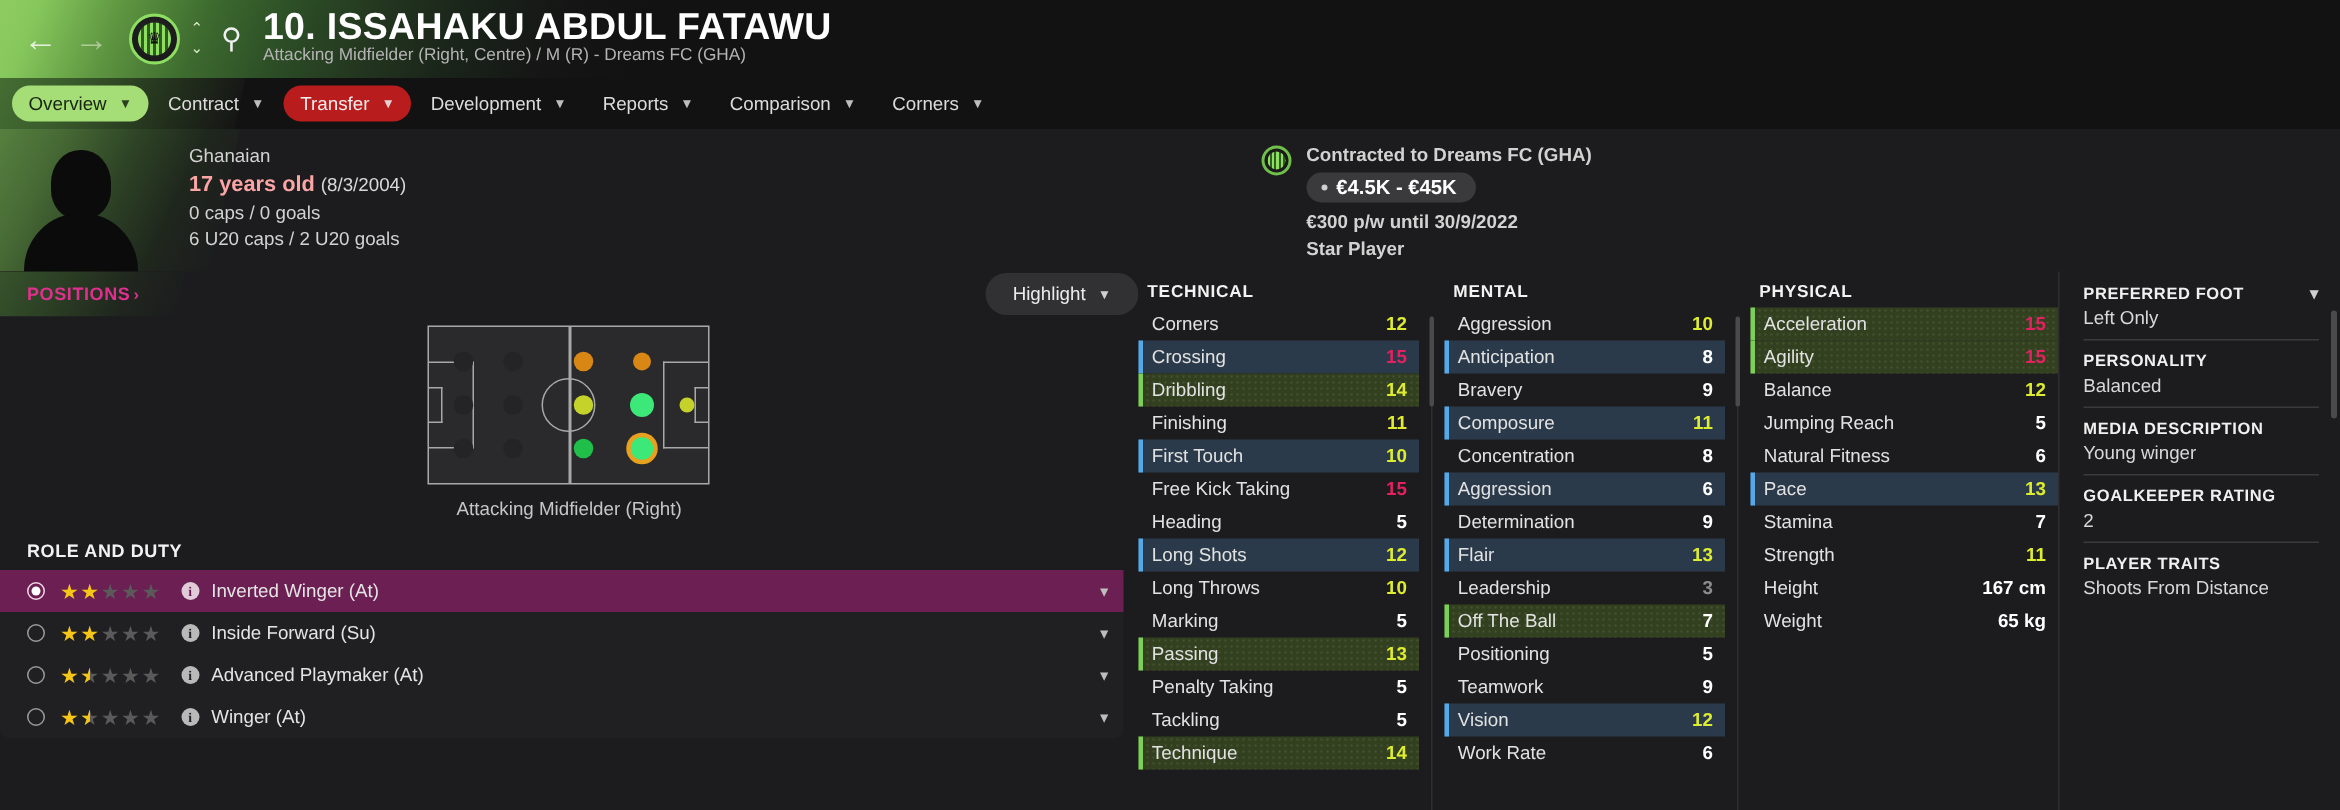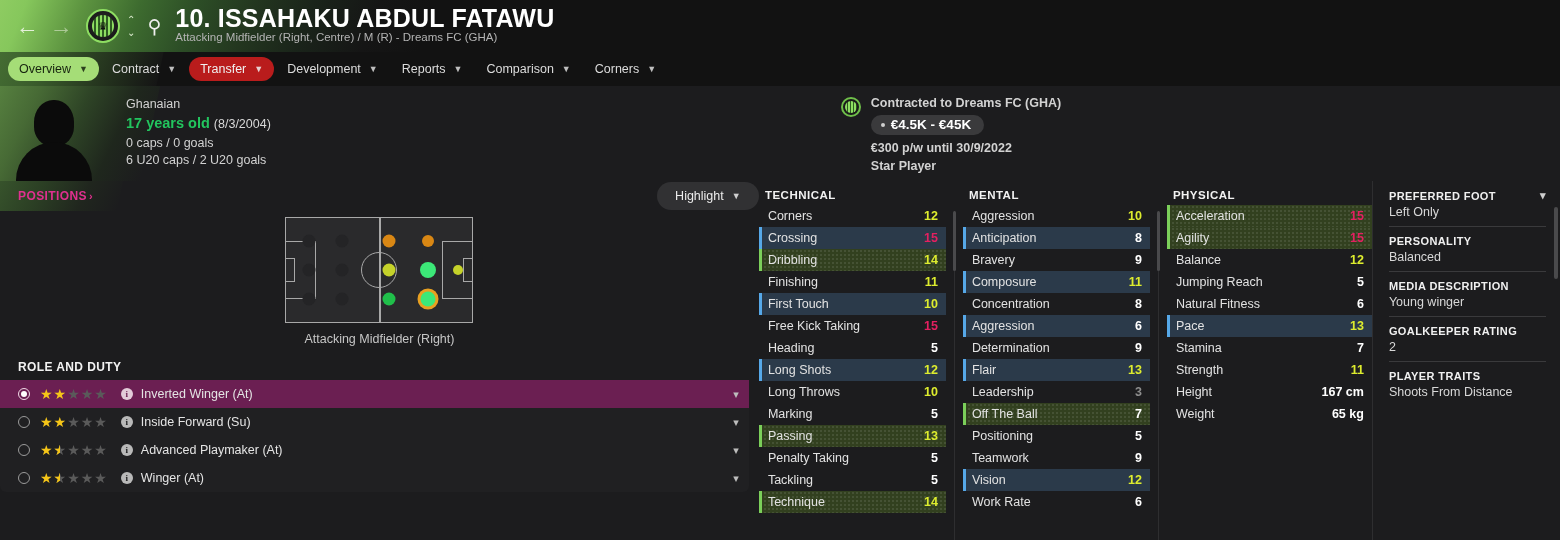--- a/index.html
+++ b/index.html
@@ -317,21 +317,21 @@
 <div class="bio">
   <div class="bio-green"></div>
   <div class="silhouette">
     <div class="sil-head"></div>
     <div class="sil-body"></div>
   </div>
 
   <div class="bio-text">
     <div class="bio-nat">Ghanaian</div>
     <div class="bio-age">
-      <span style="font-weight:bold;color:#22c55e;font-size:14.5px">17 years old</span>
+      <span style="font-weight:bold;color:#fca5a5;font-size:14.5px">17 years old</span>
       <span>(8/3/2004)</span>
     </div>
     <div class="bio-line">0 caps / 0 goals</div>
     <div class="bio-line">6 U20 caps / 2 U20 goals</div>
   </div>
 
   <div class="contract">
     <div class="cb-badge">
       <div class="inner2"></div>
     </div>

